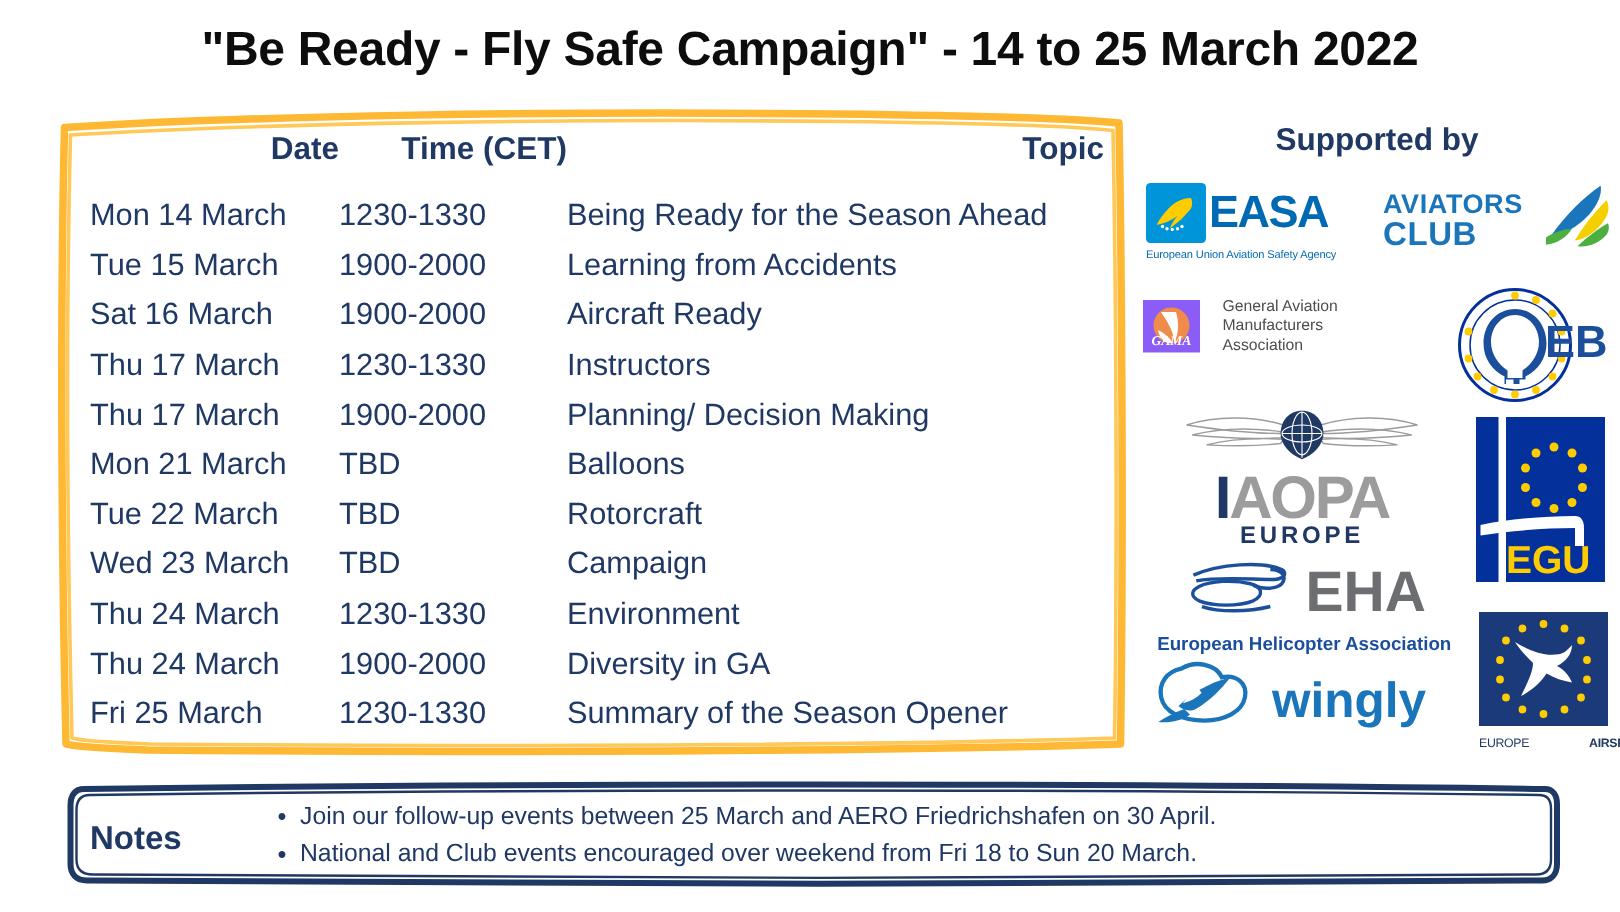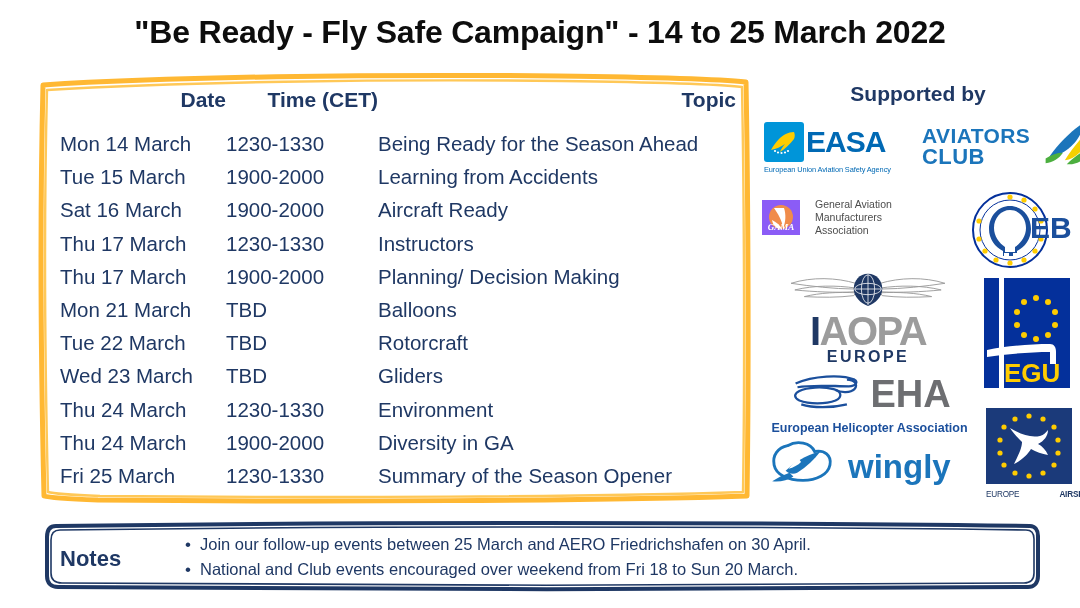--- a/index.html
+++ b/index.html
@@ -105,21 +105,21 @@
     letter-spacing: -1px; margin-left: 2px; line-height: 1;
   }
   .easa-sub {
     font-size: 7.4px; color: #0069B4; margin-top: 3px;
     white-space: nowrap; letter-spacing: -0.1px;
   }
 
   
   #logo-aviators { left: 166px; top: 8px; width: 152px; }
   .av-text { line-height: 1.0; }
-  .av-line1 { font-size: 21px; font-weight: bold; color: #1B75BB; letter-spacing: 0.4px; }
+  .av-line1 { font-size: 18px; font-weight: bold; color: #1B75BB; letter-spacing: 0.4px; }
   .av-line2 { font-size: 22px; font-weight: bold; color: #1B75BB; letter-spacing: 0.4px; }
 
   
   #logo-gama { left: 6px; top: 86px; width: 170px; display: flex; align-items: center; }
   .gama-mark {
     width: 38px; height: 35px; background: #8b5cf6;
     position: relative; flex: 0 0 38px;
   }
   .gama-word {
     position: absolute; bottom: 3px; left: 0; width: 38px;
@@ -258,21 +258,21 @@
       <div class="cell col-topic">Balloons</div>
     </div>
     <div class="row">
       <div class="cell col-date">Tue 22 March</div>
       <div class="cell col-time">TBD</div>
       <div class="cell col-topic">Rotorcraft</div>
     </div>
     <div class="row">
       <div class="cell col-date">Wed 23 March</div>
       <div class="cell col-time">TBD</div>
-      <div class="cell col-topic">Gliders</div>
+      <div class="cell col-topic">Campaign</div>
     </div>
     <div class="row">
       <div class="cell col-date">Thu 24 March</div>
       <div class="cell col-time">1230-1330</div>
       <div class="cell col-topic">Environment</div>
     </div>
     <div class="row">
       <div class="cell col-date">Thu 24 March</div>
       <div class="cell col-time">1900-2000</div>
       <div class="cell col-topic">Diversity in GA</div>

